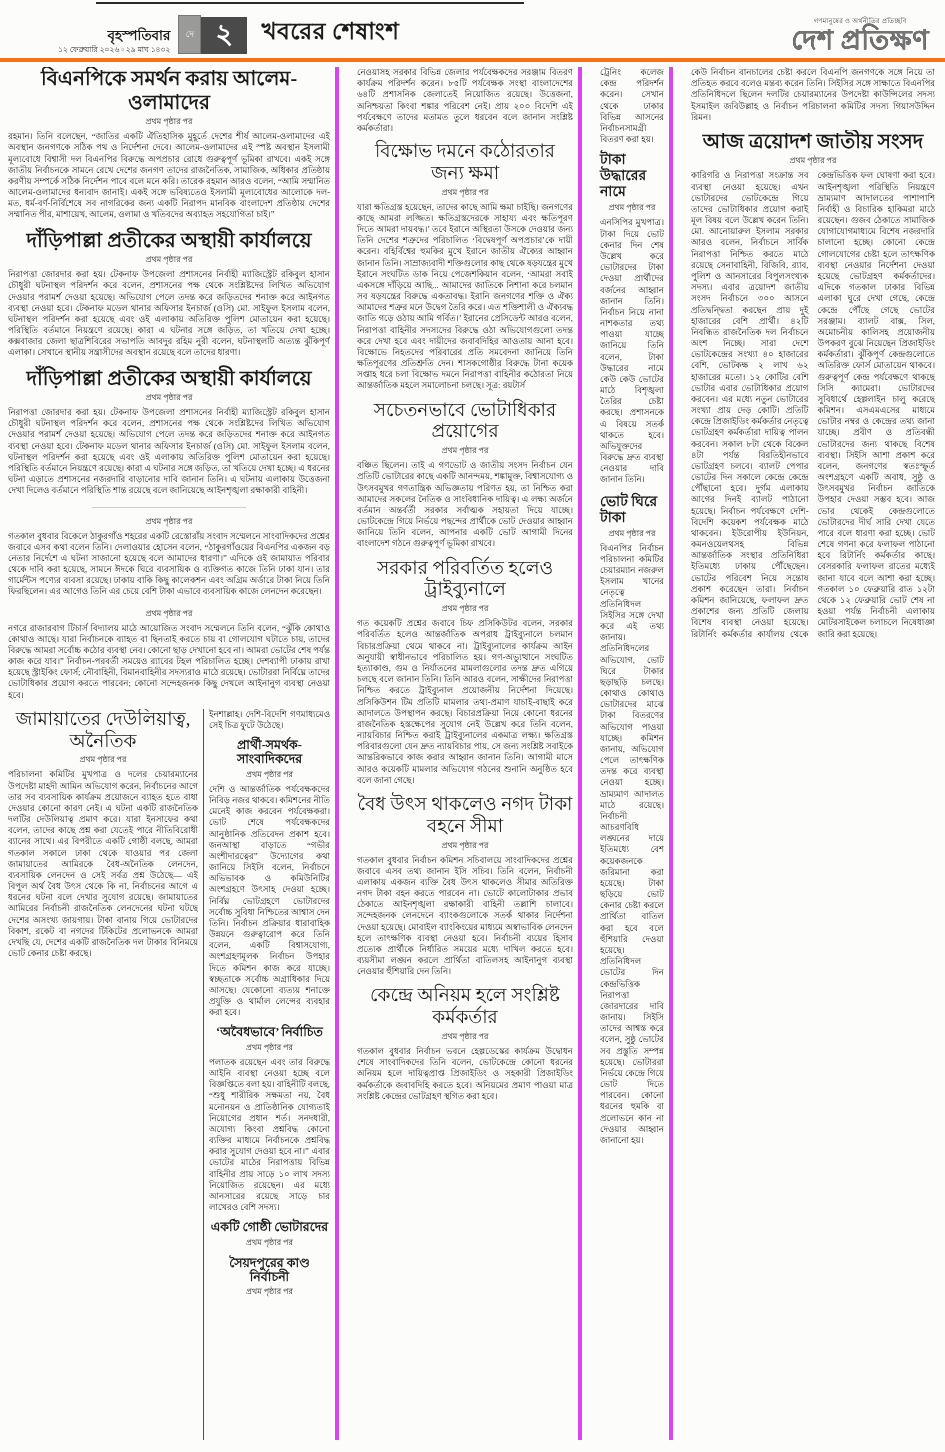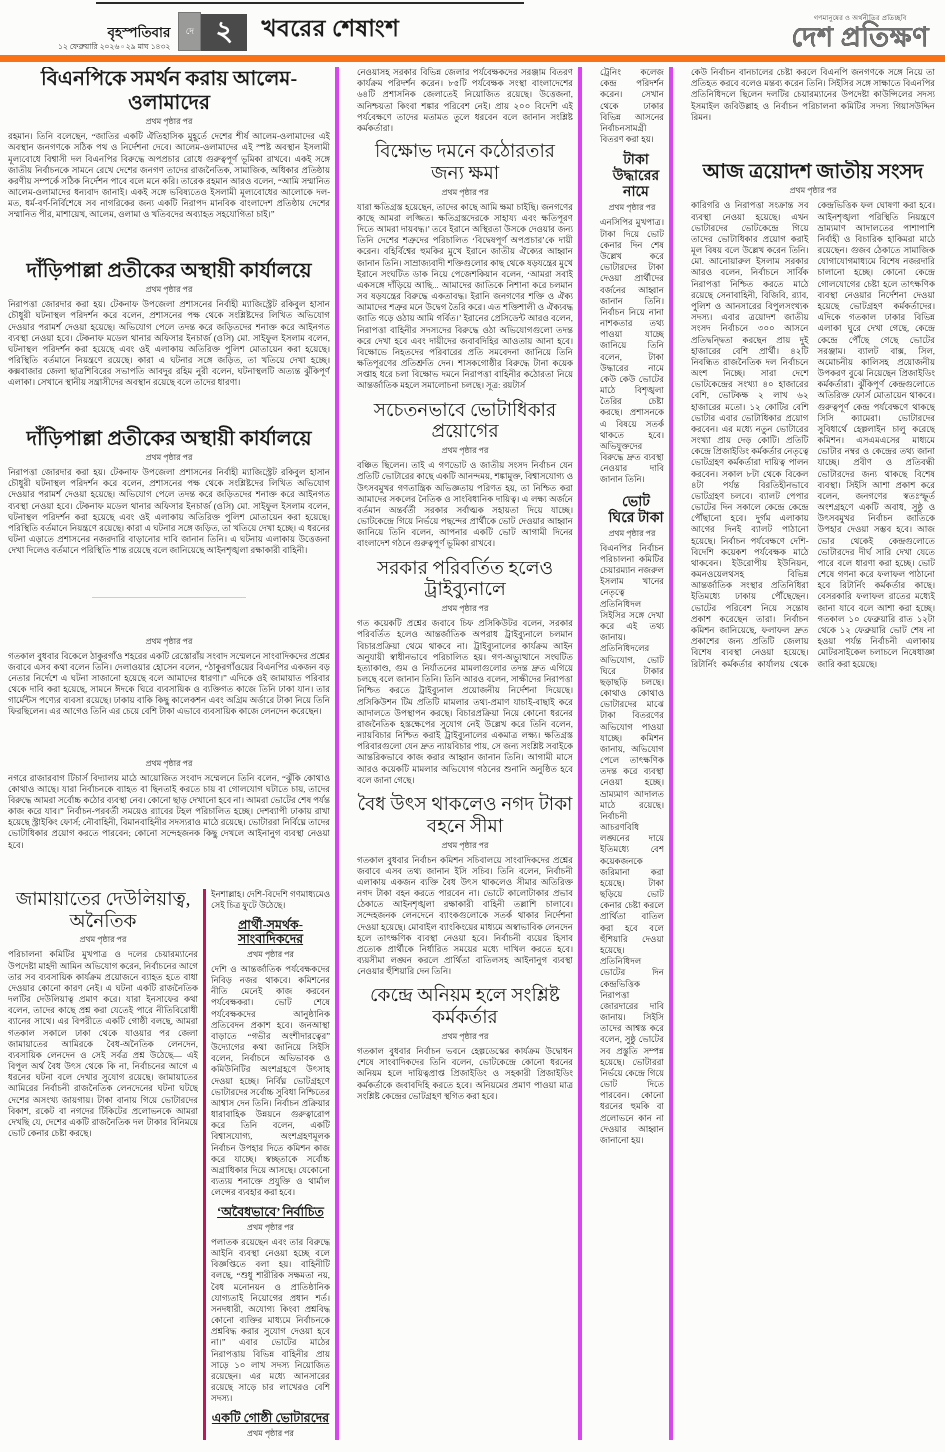--- a/index.html
+++ b/index.html
@@ -1,54 +1,54 @@
 <!DOCTYPE html>
 <html><head>
 <meta charset="utf-8">
 <style>
   html,body{margin:0;padding:0;background:#d9d9d6;}
   .page{position:relative;width:945px;height:1452px;margin:0 auto;background:#fcfcfa;
         font-family:"Liberation Serif","DejaVu Serif",serif;color:#1b1b1b;overflow:hidden;box-sizing:border-box;}
   .top-partial-rule{position:absolute;left:96px;top:2px;width:428px;height:2px;background:#2a2a2a;}
   
   .masthead{display:flex;align-items:flex-end;justify-content:flex-start;
-            padding:10px 10px 4px 10px;border-bottom:7px solid #f97316;height:62px;box-sizing:border-box;}
+            padding:10px 10px 4px 10px;border-bottom:4px solid #f97316;height:62px;box-sizing:border-box;}
   .date-block{margin-left:48px;text-align:right;line-height:1.1;}
   .weekday{font-weight:bold;font-size:13.5px;}
   .date-line{font-size:7.6px;color:#333;margin-top:2px;white-space:nowrap;}
   .pagenum-group{display:flex;align-items:flex-end;margin-left:8px;}
   .mark-box{width:21px;height:37px;background:#9a9a98;color:#f4f4f2;display:flex;align-items:center;justify-content:center;
             font-size:9px;border:1px solid #777;}
   .pagenum-box{width:46px;height:37px;background:#4a4a4a;color:#ffffff;display:flex;align-items:center;justify-content:center;
                font-size:27px;font-weight:bold;}
   .section-title{font-size:23px;font-weight:bold;margin-left:14px;letter-spacing:.5px;white-space:nowrap;padding-bottom:2px;}
   .logo-block{margin-left:auto;text-align:center;line-height:1;padding-right:6px;}
   .paper-tagline{font-size:6.6px;color:#444;margin-bottom:2px;letter-spacing:.3px;}
   .paper-logo{font-size:27px;font-weight:bold;letter-spacing:.5px;color:#737373;
               text-shadow:0 0 .4px #111;white-space:nowrap;}
   
   .content{display:flex;gap:0;padding:5px 8px 6px 8px;height:1384px;box-sizing:border-box;}
-  .colblock{overflow:hidden;box-sizing:border-box;gap:30px;}
+  .colblock{overflow:hidden;box-sizing:border-box;}
   .colblock + .colblock{border-left:4px solid #d946ef;margin-left:5px;padding-left:18px;}
   .col-left{width:322px;display:flex;flex-direction:column;}
   .col-mid{width:238px;}
   .col-narrow{width:86px;}
   .col-right{width:266px;display:flex;flex-direction:column;}
   .art{margin-bottom:8px;}
   .hl-xl{font-size:20px;font-weight:bold;text-align:center;line-height:1.18;}
   .hl-l{font-size:18.5px;font-weight:normal;text-align:center;line-height:1.18;}
-  .hl-m{font-size:14px;font-weight:bold;text-align:center;line-height:1.15;margin-left:8px;}
-  .hl-s{font-size:12.5px;font-weight:bold;text-align:center;line-height:1.15;text-decoration:underline;}
+  .hl-m{font-size:14px;font-weight:bold;text-align:left;line-height:1.15;}
+  .hl-s{font-size:12.5px;font-weight:bold;text-align:center;line-height:1.15;}
   .continued{font-size:8px;text-align:center;margin:1px 0 3px 0;color:#222;}
   .body-text{font-size:8.6px;line-height:1.3;text-align:justify;word-break:break-word;}
   .lead{margin-bottom:7px;}
   .divider{height:1px;background:#cfcfc9;margin:2px 26% 6px 26%;}
   .sub-row{display:flex;flex:1;overflow:hidden;}
   .sub-main{width:190px;overflow:hidden;}
-  .sub-side{flex:1;border-left:3px solid #be185d;margin-left:5px;padding-left:5px;overflow:hidden;}
+  .sub-side{flex:1;border-left:1px solid #be185d;margin-left:5px;padding-left:5px;overflow:hidden;}
   .sub-side .art{margin-bottom:7px;}
   .right-flow{flex:1;overflow:hidden;column-count:2;column-gap:9px;}
 </style>
 </head>
 <body>
 
 <div class="page">
   <div class="top-partial-rule"></div>
 
   <div class="masthead">

